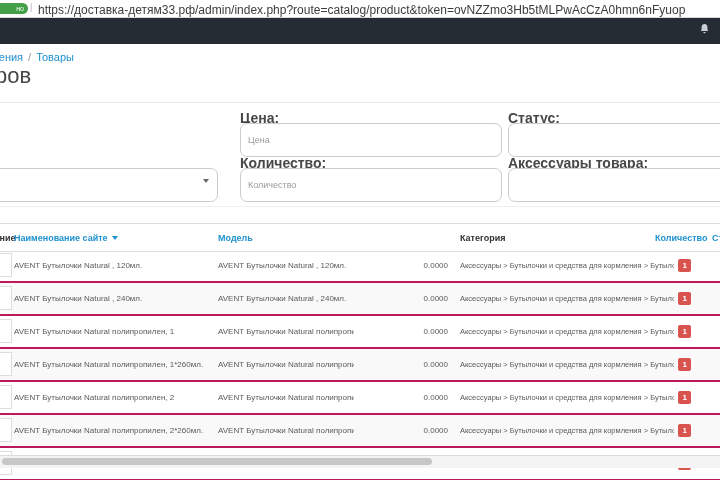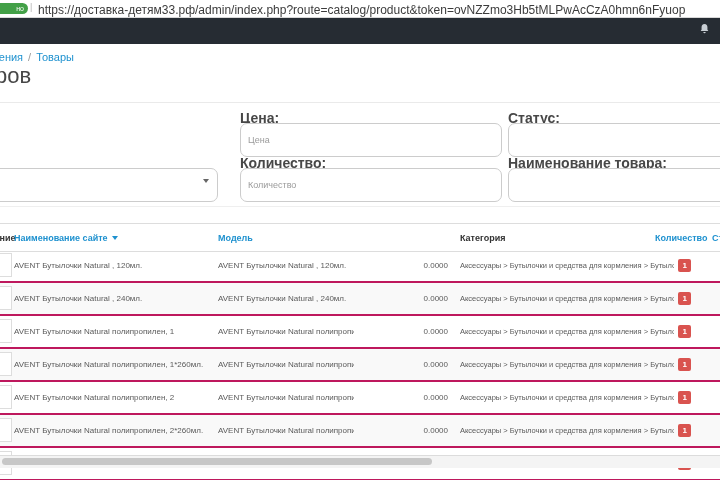--- a/index.html
+++ b/index.html
@@ -93,21 +93,21 @@
 
   <div class="flt-label" style="left:240px;top:110px">Цена:</div>
   <input class="flt-box" style="left: 240px; top: 123px;" placeholder="Цена">
 
   <div class="flt-label" style="left:508px;top:110px">Статус:</div>
   <div class="flt-box flt-select" style="left:508px;top:123px"></div>
 
   <div class="flt-label" style="left:240px;top:155px">Количество:</div>
   <input class="flt-box" style="left: 240px; top: 168px;" placeholder="Количество">
 
-  <div class="flt-label" style="left:508px;top:155px">Наименование товара:</div>
+  <div class="flt-label" style="left:508px;top:155px">Аксессуары товара:</div>
   <div class="flt-box flt-select" style="left:508px;top:168px"></div>
 
   <div class="flt-box flt-select" style="left:-44px;top:168px">
     <span class="sel-caret"></span>
   </div>
 
   <div class="hr-b"></div>
 
   <div class="thead">
     <span class="th th-image">Изображение</span>

